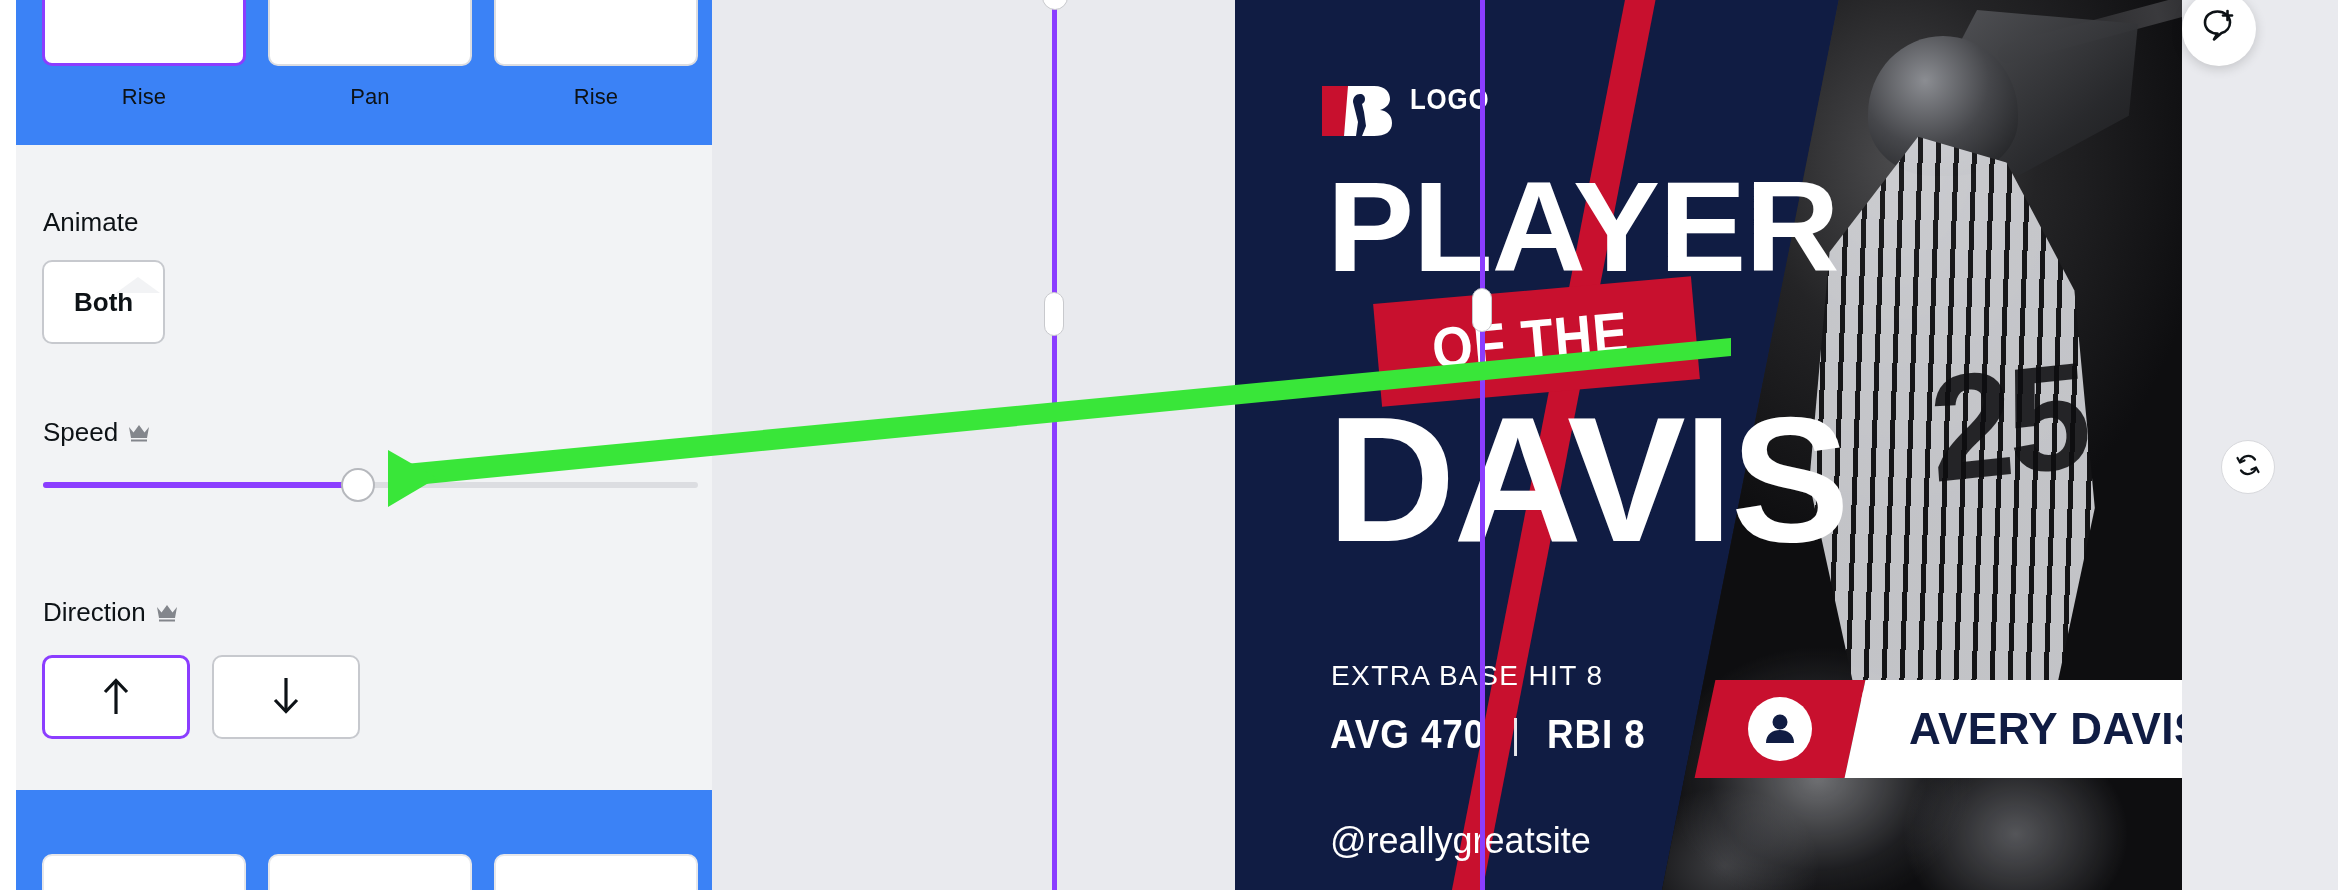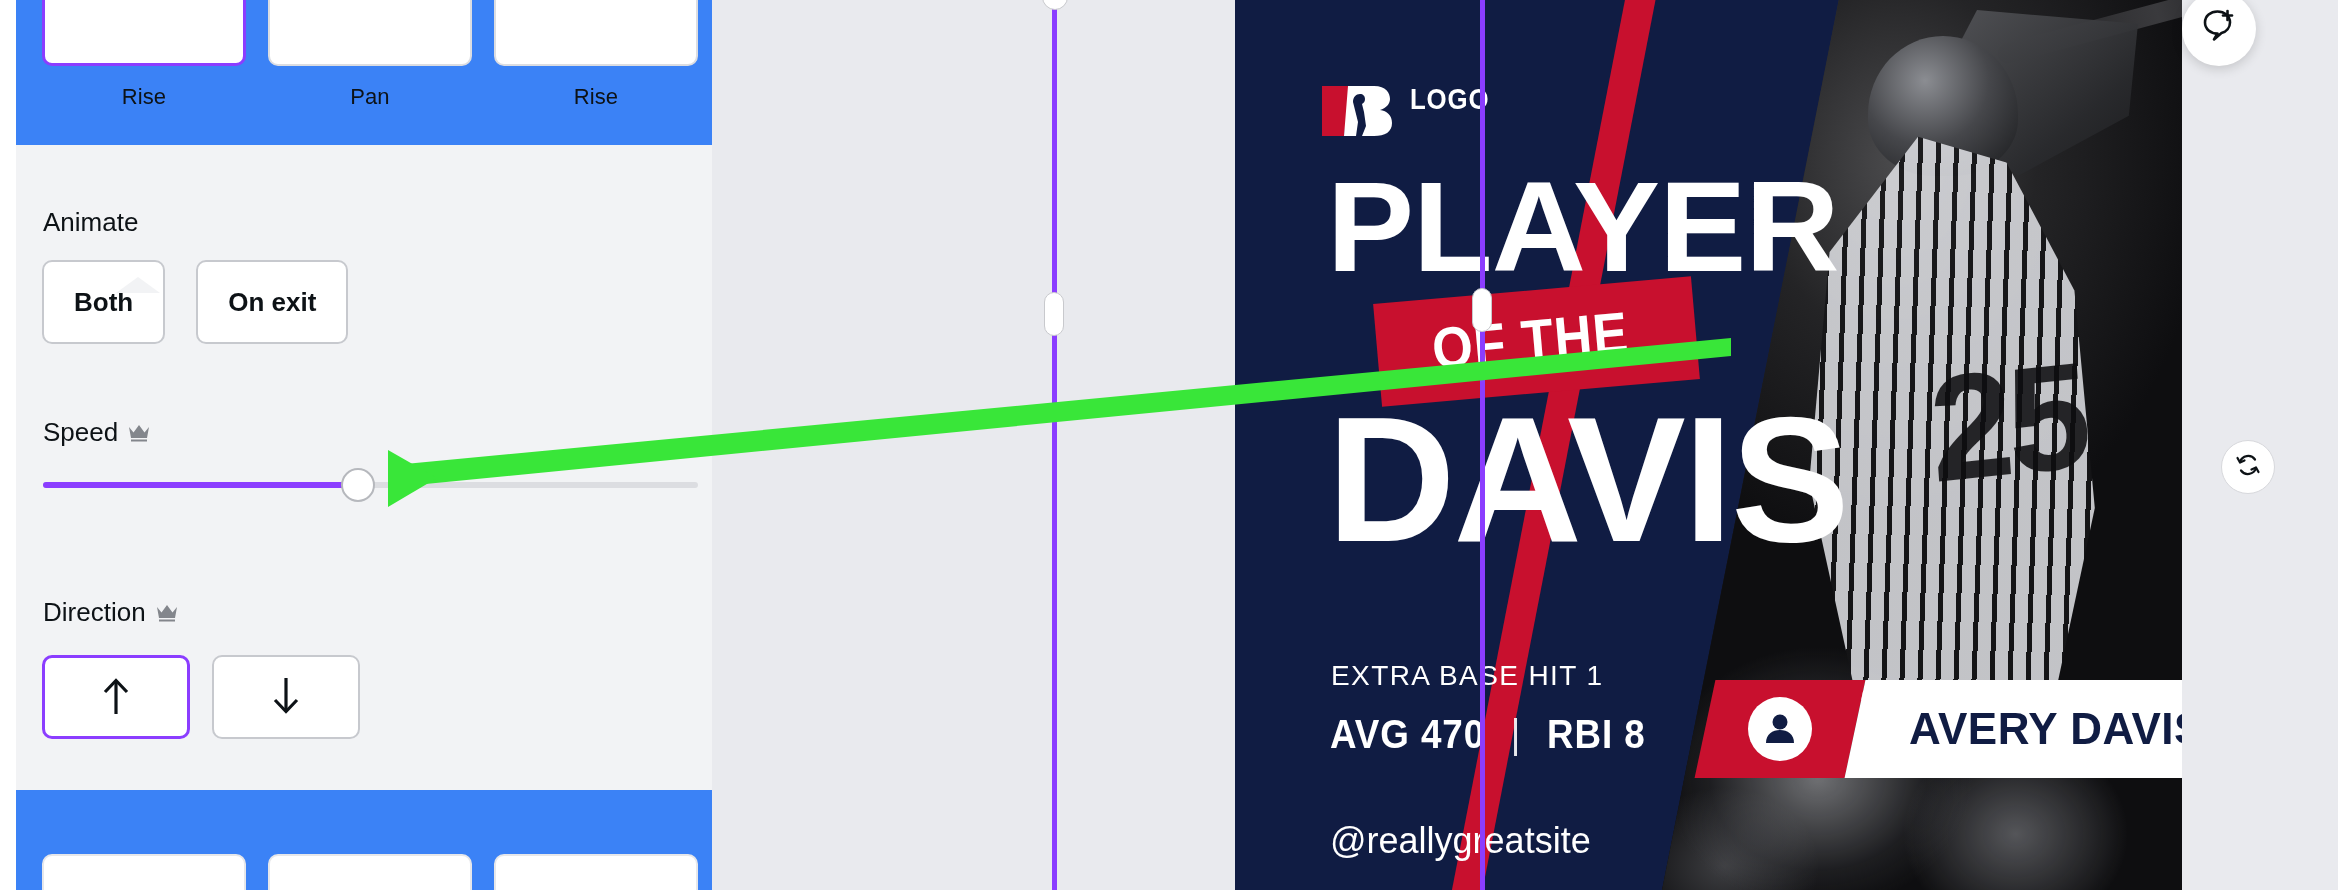--- a/index.html
+++ b/index.html
@@ -430,21 +430,20 @@
 
     <div class="settings-block">
       <div class="caret"></div>
 
       <div class="section-title animate-title">
         <span>Animate</span>
       </div>
 
       <div class="btn-row">
         <button class="pill-btn">Both</button>
-        <button class="pill-btn">On exit</button>
       </div>
 
       <div class="section-title speed-title">
         <span>Speed</span>
         <span class="crown-icon">
           <svg width="22" height="18" viewBox="0 0 22 18">
             <path d="M1 3 L5.5 8.5 L11 1 L16.5 8.5 L21 3 L19 14 L3 14 Z" fill="#83868c"></path>
             <rect x="3" y="15.5" width="16" height="2" fill="#83868c"></rect>
           </svg>
         </span>
@@ -518,21 +517,21 @@
         </span>
         <span class="logo-text">LOGO</span>
       </div>
 
       <div class="headline">PLAYER</div>
       <div class="red-tag">
         <span>OF THE</span>
       </div>
       <div class="headline2">DAVIS</div>
 
-      <div class="stat-line">EXTRA BASE HIT 1</div>
+      <div class="stat-line">EXTRA BASE HIT 8</div>
       <div class="stat-big">
         <span>AVG 470</span>
         <span class="stat-sep">|</span>
         <span>RBI 8</span>
       </div>
       <div class="handle-text">@reallygreatsite</div>
 
       <div class="name-banner">
         <div class="name-banner-red">
           <span class="avatar-circle">

